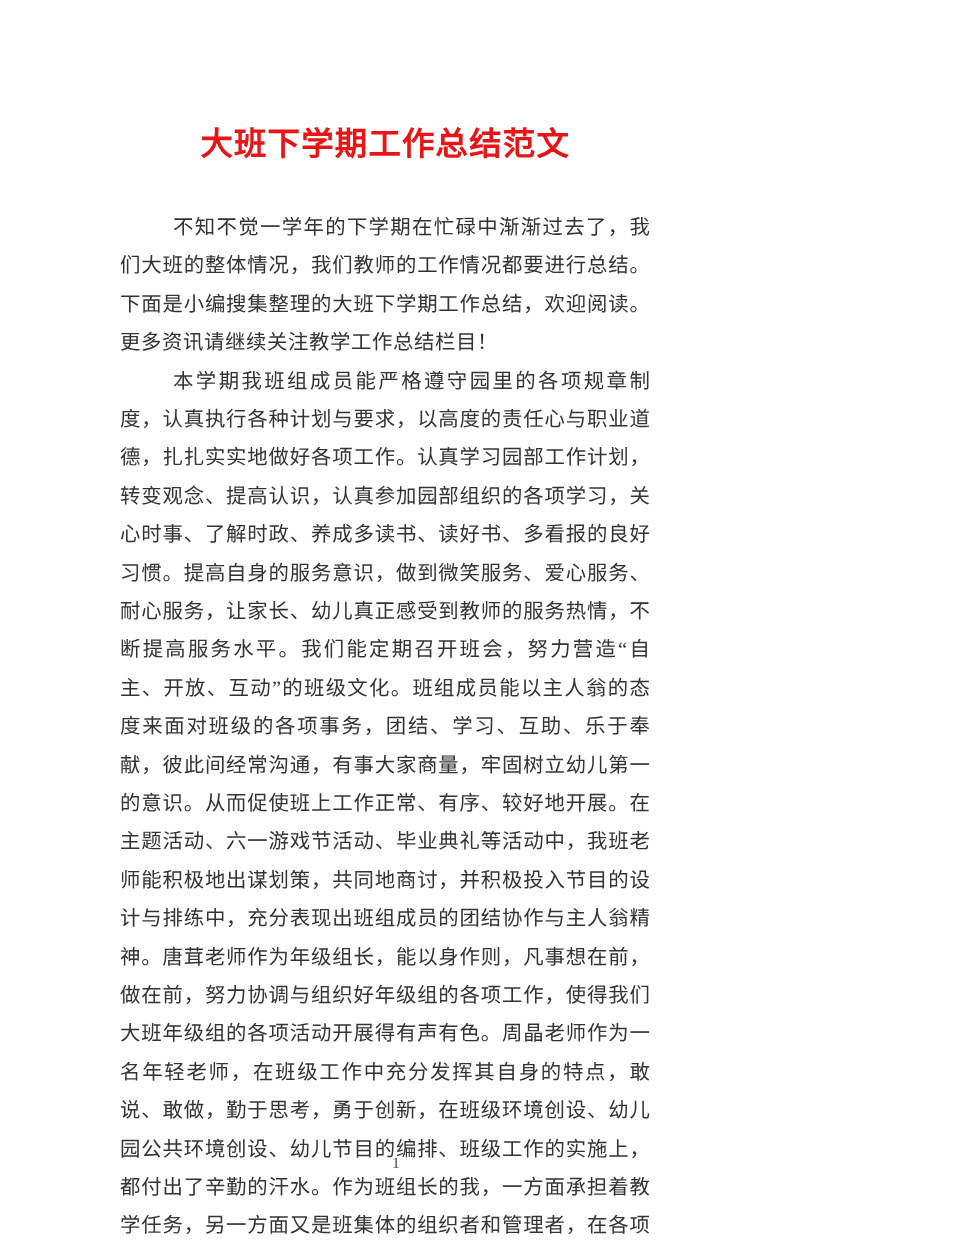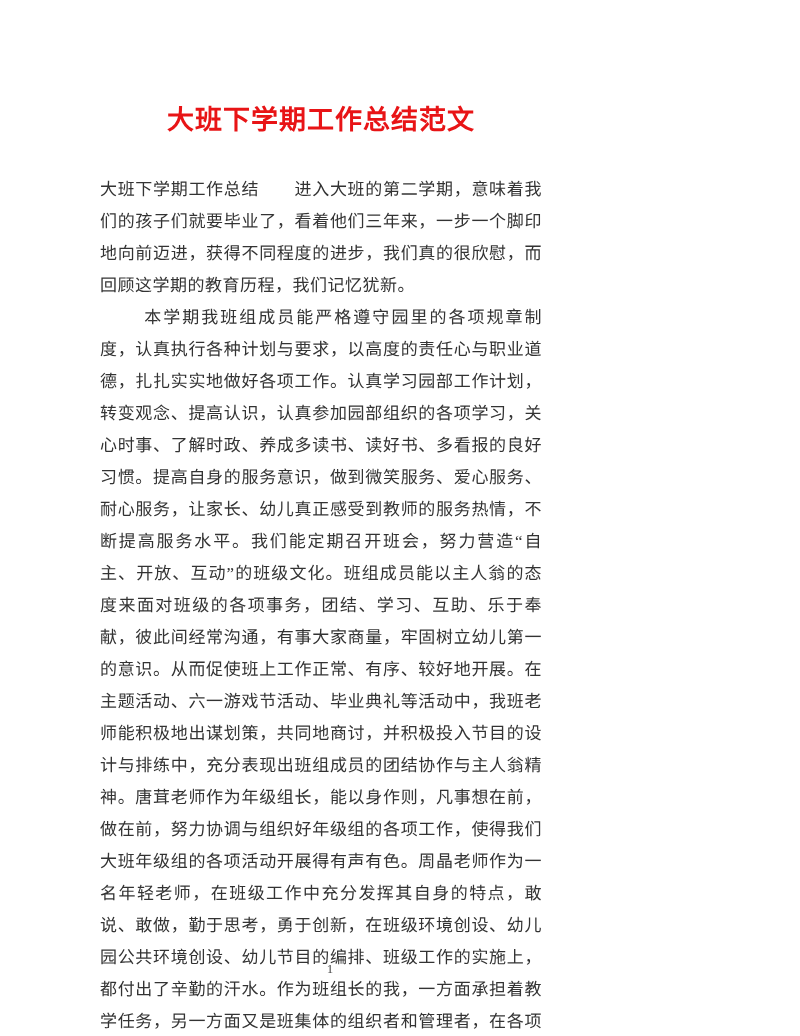--- a/index.html
+++ b/index.html
@@ -52,21 +52,21 @@
     color: #4a4a4a;
   }
 </style>
 </head>
 <body>
 
 <div class="page">
   <div class="content">
     <h1 class="doc-title">大班下学期工作总结范文</h1>
 
+    <p class="para indent">不知不觉一学年的下学期在忙碌中渐渐过去了，我们大班的整体情况，我们教师的工作情况都要进行总结。下面是小编搜集整理的大班下学期工作总结，欢迎阅读。更多资讯请继续关注教学工作总结栏目！</p>
 
-    <p class="para">大班下学期工作总结　　进入大班的第二学期，意味着我们的孩子们就要毕业了，看着他们三年来，一步一个脚印地向前迈进，获得不同程度的进步，我们真的很欣慰，而回顾这学期的教育历程，我们记忆犹新。</p>
 
 
     <p class="para indent">本学期我班组成员能严格遵守园里的各项规章制度，认真执行各种计划与要求，以高度的责任心与职业道德，扎扎实实地做好各项工作。认真学习园部工作计划，转变观念、提高认识，认真参加园部组织的各项学习，关心时事、了解时政、养成多读书、读好书、多看报的良好习惯。提高自身的服务意识，做到微笑服务、爱心服务、耐心服务，让家长、幼儿真正感受到教师的服务热情，不断提高服务水平。我们能定期召开班会，努力营造“自主、开放、互动”的班级文化。班组成员能以主人翁的态度来面对班级的各项事务，团结、学习、互助、乐于奉献，彼此间经常沟通，有事大家商量，牢固树立幼儿第一的意识。从而促使班上工作正常、有序、较好地开展。在主题活动、六一游戏节活动、毕业典礼等活动中，我班老师能积极地出谋划策，共同地商讨，并积极投入节目的设计与排练中，充分表现出班组成员的团结协作与主人翁精神。唐茸老师作为年级组长，能以身作则，凡事想在前，做在前，努力协调与组织好年级组的各项工作，使得我们大班年级组的各项活动开展得有声有色。周晶老师作为一名年轻老师，在班级工作中充分发挥其自身的特点，敢说、敢做，勤于思考，勇于创新，在班级环境创设、幼儿园公共环境创设、幼儿节目的编排、班级工作的实施上，都付出了辛勤的汗水。作为班组长的我，一方面承担着教学任务，另一方面又是班集体的组织者和管理者，在各项工作中，我能主动与两位老师经常沟通，达成班级管理中</p>
   </div>
 
   <div class="page-footer">1</div>
 </div>
 
 </body></html>

